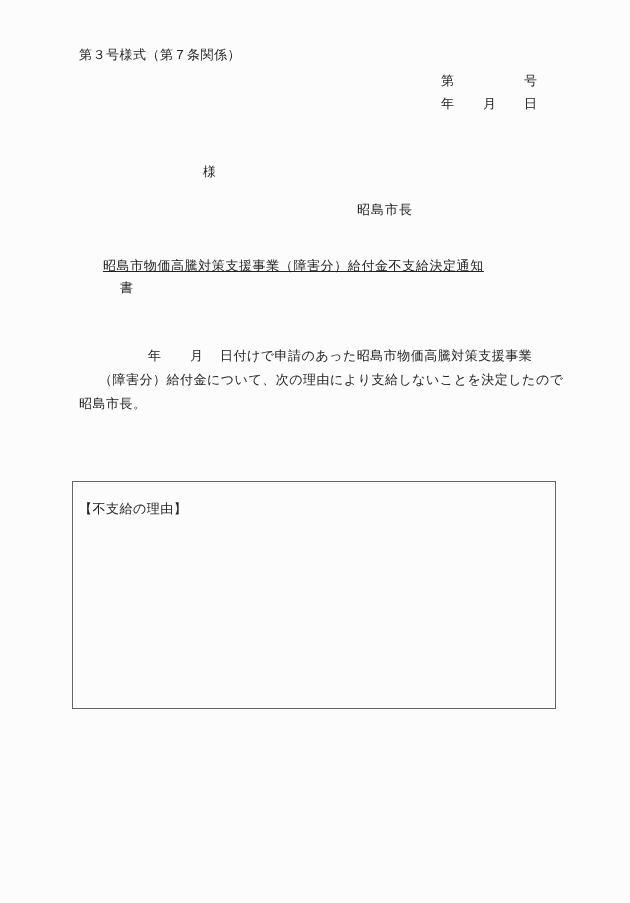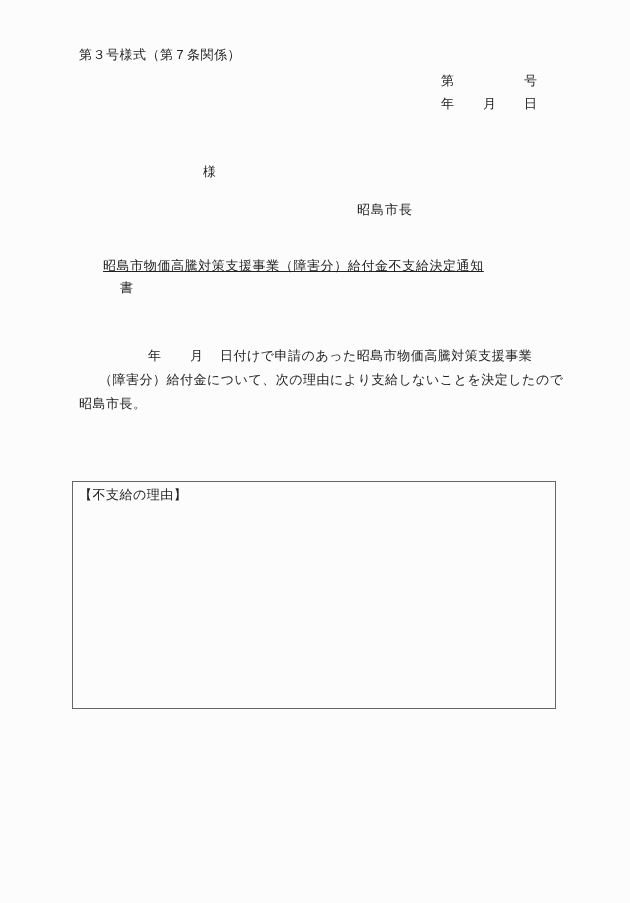--- a/index.html
+++ b/index.html
@@ -18,21 +18,21 @@
   .title1 { left:103px; top:258px; letter-spacing:0.6px;text-decoration:underline; }
   .title2 { left:120px; top:280px; }
   .body1 { left:79px; top:348px; width:480px; }
   .body1 span { position:absolute; white-space:nowrap; }
   .body2 { left:79px; top:372px; letter-spacing:0.5px;margin-left:20px; }
   .body3 { left:79px; top:396px; letter-spacing:0.5px; }
   .reason-box {
     position:absolute; left:72px; top:481px; width:484px; height:228px;
     border:1px solid #666; box-sizing:border-box; background:#fcfcfc;
   }
-  .reason-label { position:absolute; left:6px; top:5px; white-space:nowrap; letter-spacing:0.5px; line-height:16px; }
+  .reason-label { position:absolute; left:6px; top:19px; white-space:nowrap; letter-spacing:0.5px; line-height:16px; }
 </style>
 </head>
 <body>
 
 <div class="abs form-no">第３号様式（第７条関係）</div>
 
 <div class="abs num-row">
   <span style="left:0">第</span>
   <span style="left:83px">号</span>
 </div>

